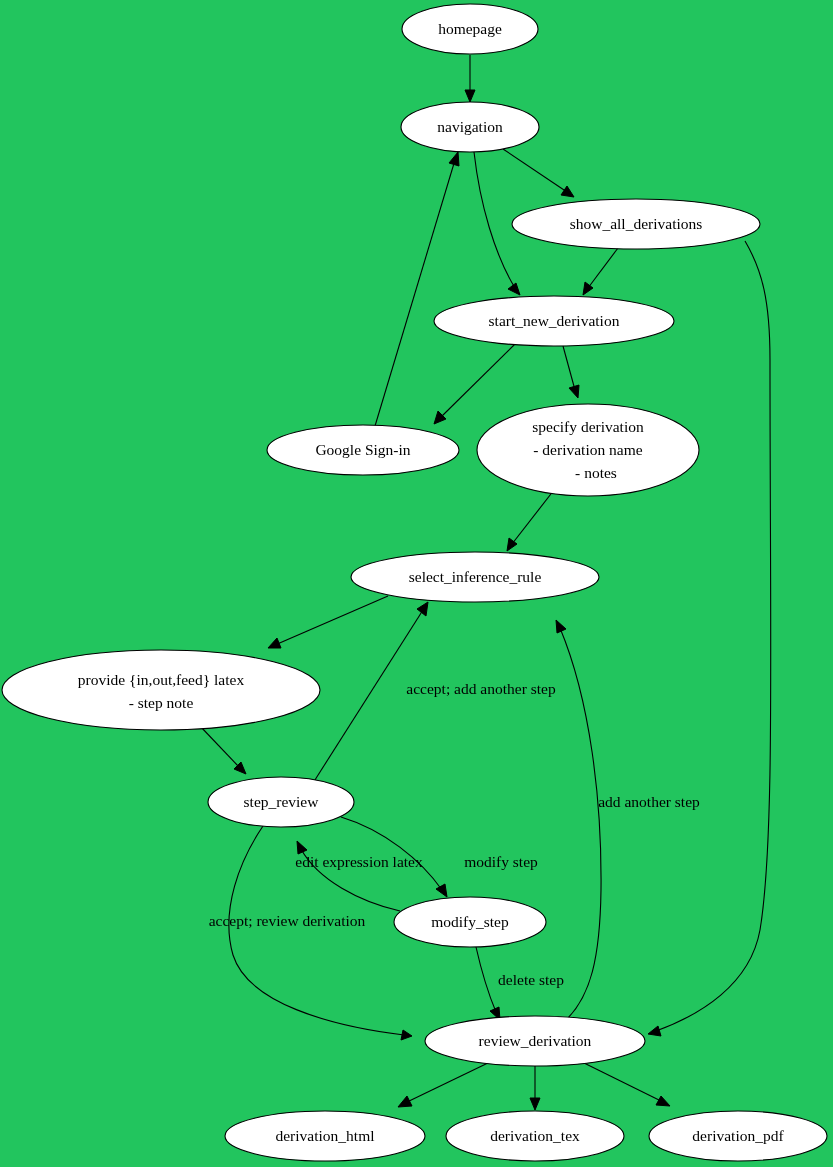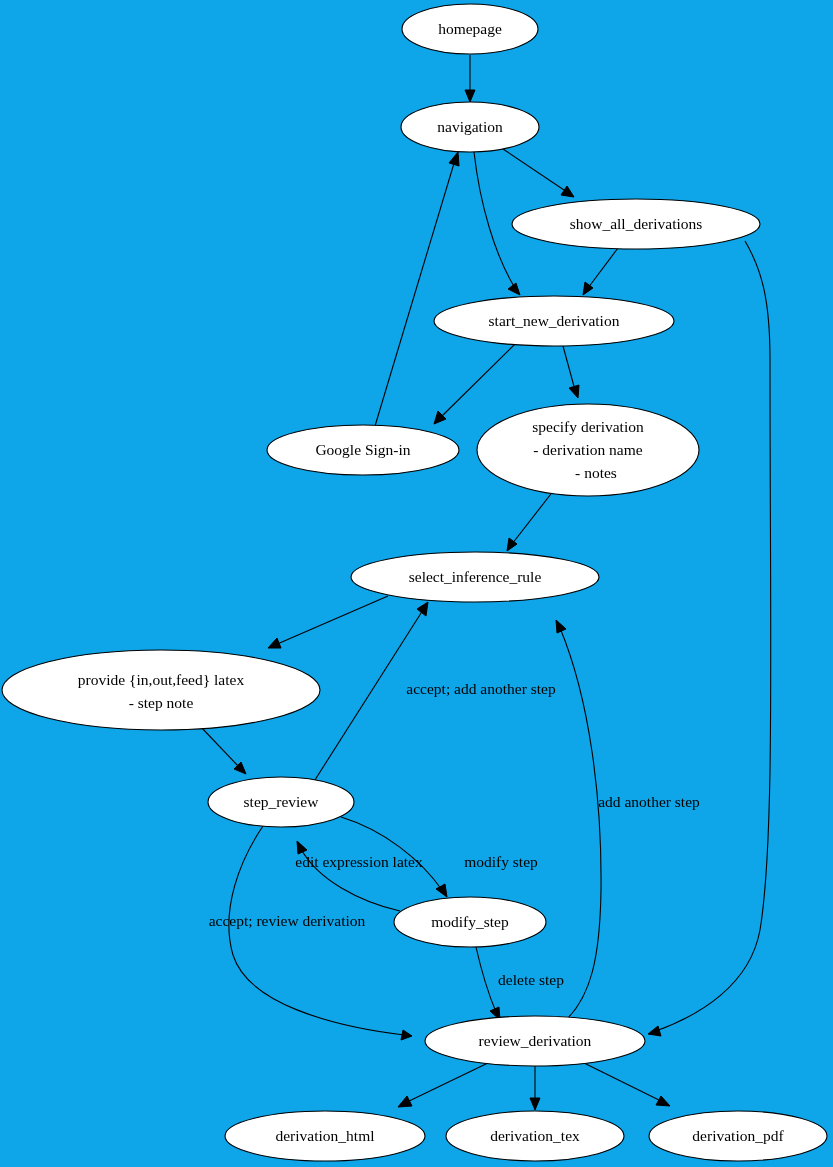--- a/index.html
+++ b/index.html
@@ -4,21 +4,21 @@
 <style>
   html, body {
     margin: 0;
     padding: 0;
     background: #ffffff;
   }
   #graph-root {
     position: relative;
     width: 833px;
     height: 1167px;
-    background: #0ea5e9;
+    background: #22c55e;
     font-family: "Liberation Serif", "DejaVu Serif", serif;
     overflow: hidden;
   }
   #graph-svg {
     position: absolute;
     left: 0;
     top: 0;
     width: 833px;
     height: 1167px;
   }

